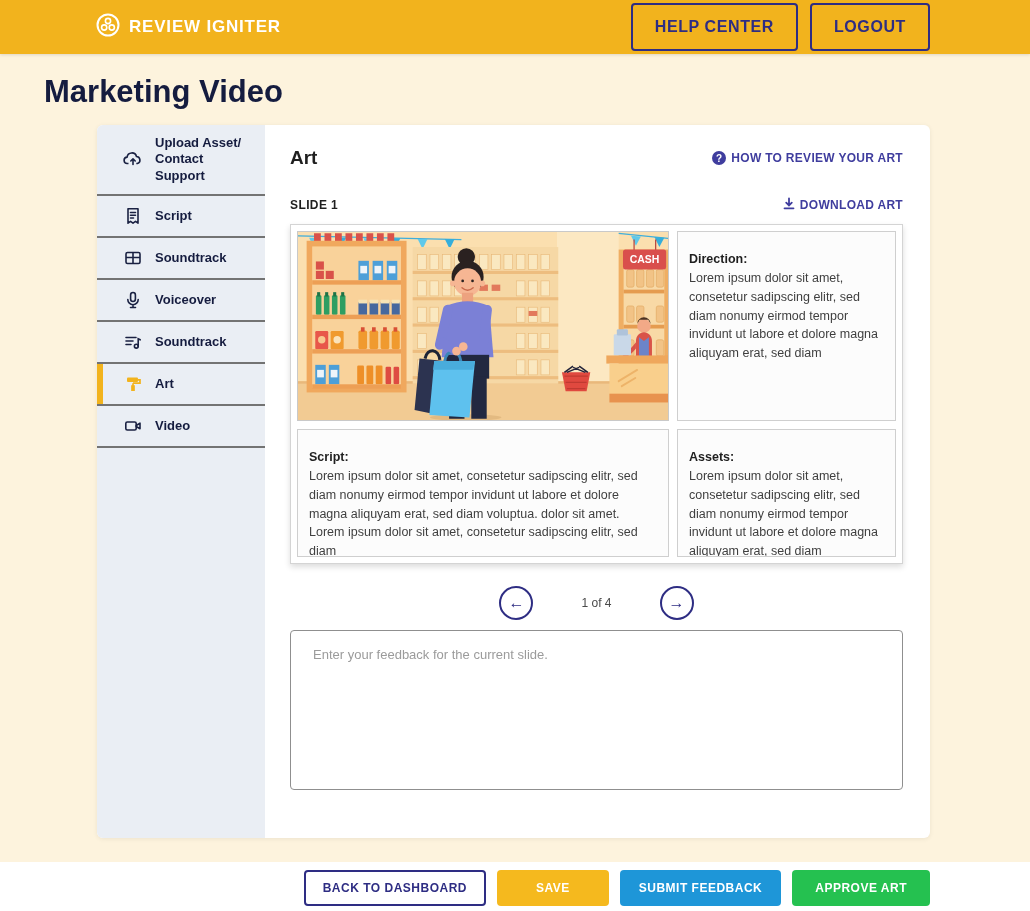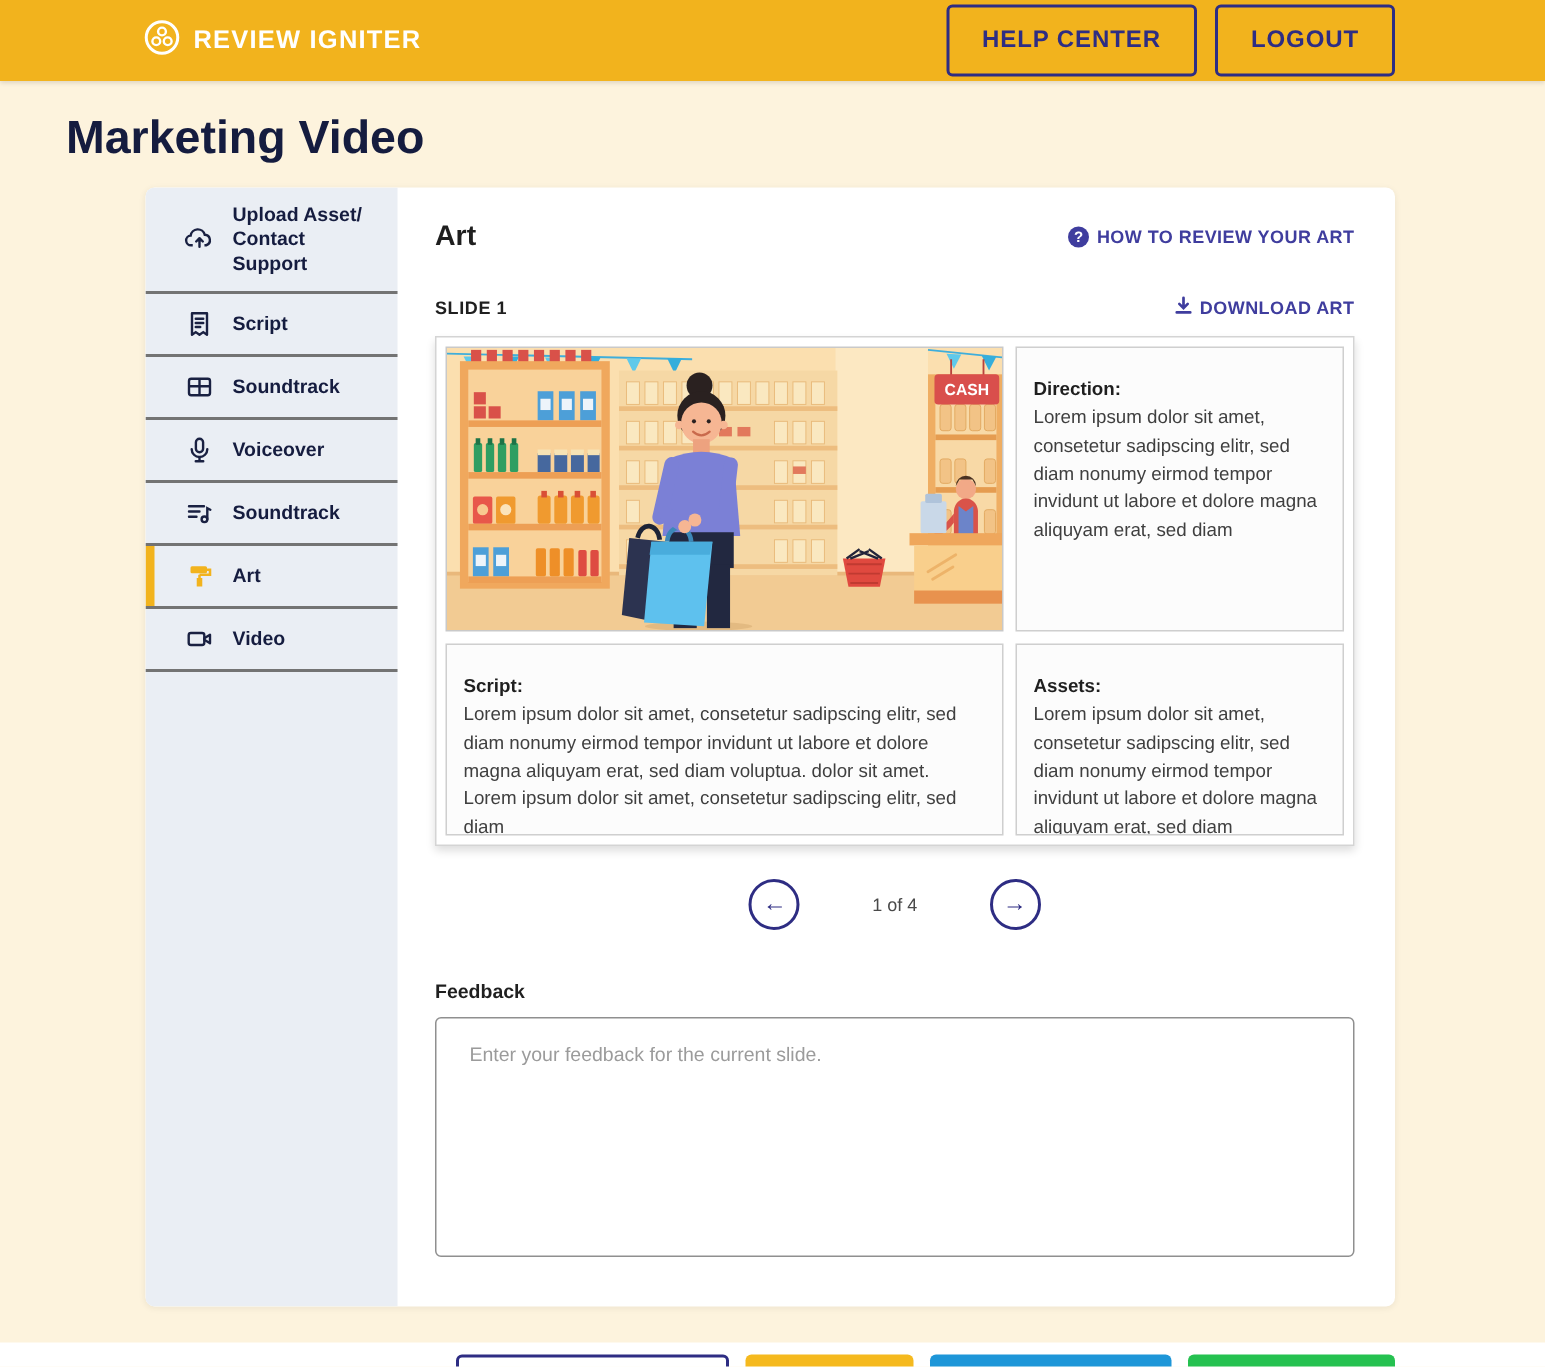--- a/index.html
+++ b/index.html
@@ -457,21 +457,20 @@
       <button class="pager-btn">
         <span>←</span>
       </button>
       <span class="pager-count">1 of 4</span>
       <button class="pager-btn">
         <span>→</span>
       </button>
     </div>
 
     
-    <div class="fb-label">Feedback</div>
     <textarea class="fb-input" placeholder="Enter your feedback for the current slide." style=""></textarea>
   </section>
 </div>
 
 <footer class="footer-bar">
   <button class="ft-btn ft-back">BACK TO DASHBOARD</button>
   <button class="ft-btn ft-save">SAVE</button>
   <button class="ft-btn ft-submit">SUBMIT FEEDBACK</button>
   <button class="ft-btn ft-approve">APPROVE ART</button>
 </footer>

